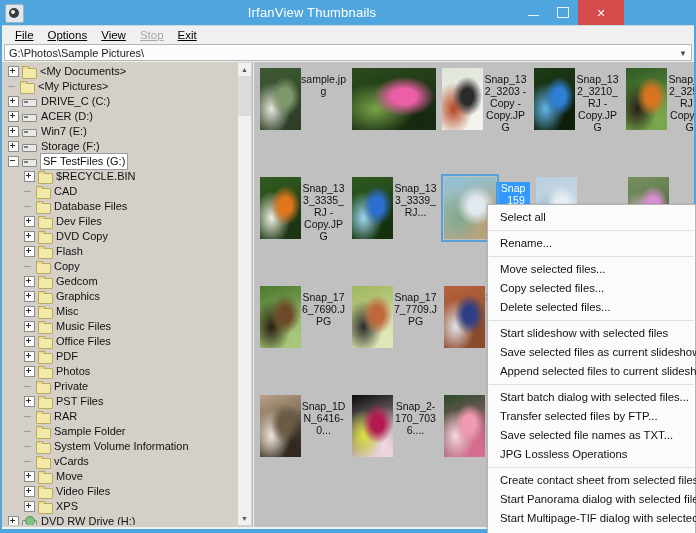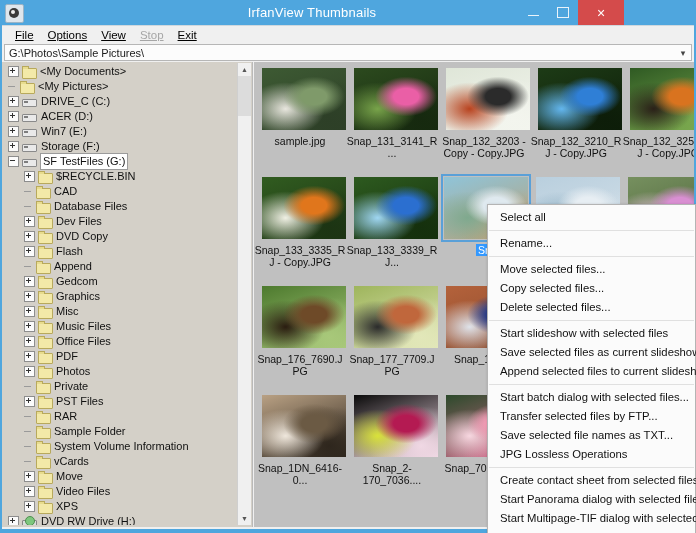--- a/index.html
+++ b/index.html
@@ -88,21 +88,21 @@
   .vsbtn{width:13px;height:13px;background:#f0f0f0;display:flex;align-items:center;
          justify-content:center;font-size:7px;color:#555;}
   .vsthumb{position:absolute;left:0;top:13px;width:13px;height:40px;background:#dcdcdc;}
   .vsbtn.bot{position:absolute;left:0;bottom:0;}
 
   
   .thumbs{position:absolute;left:252px;top:0;width:440px;height:465px;
           background:#c0c0c0;box-sizing:border-box;overflow:hidden;}
   .thumbgrid{position:absolute;left:0;top:6px;width:440px;}
   .trowgrid{display:flex;height:109px;}
-  .cell{width:86px;margin-left:6px;display:flex;flex-direction:column;align-items:flex-end;}
+  .cell{width:86px;margin-left:6px;display:flex;align-items:flex-start;}
   .pic{width:84px;height:62px;border:0;box-sizing:border-box;overflow:hidden;position:relative;
        background:#222;}
   .cell.sel .pic{outline:2px solid #5aa0d8;outline-offset:1px;}
   .cap{margin-top:5px;font-size:10.5px;color:#111;text-align:center;line-height:12px;
        width:92px;word-break:break-word;}
   .cell.sel .cap{background:#3399ff;color:#fff;}
 
   
   .ctx{position:absolute;left:487px;top:204px;width:209px;
        background:#fbfbfb;border:1px solid #b4b4b4;box-sizing:border-box;
@@ -226,21 +226,21 @@
           <div class="trow">
             <span class="tindent" style="width: 22px;"></span>
             <span class="plus expandable"></span>
             <span class="folder"></span>
             <span class="tlabel">Flash</span>
           </div>
           <div class="trow">
             <span class="tindent" style="width: 22px;"></span>
             <span class="plus none"></span>
             <span class="folder"></span>
-            <span class="tlabel">Append</span>
+            <span class="tlabel">Copy</span>
           </div>
           <div class="trow">
             <span class="tindent" style="width: 22px;"></span>
             <span class="plus expandable"></span>
             <span class="folder"></span>
             <span class="tlabel">Gedcom</span>
           </div>
           <div class="trow">
             <span class="tindent" style="width: 22px;"></span>
             <span class="plus expandable"></span>
@@ -347,21 +347,20 @@
 
     <div class="thumbs">
       <div class="thumbgrid" id="thumbgrid">
           <div class="trowgrid">
             <div class="cell">
               <div class="pic" style="background: radial-gradient(at 62% 46%, rgb(127, 154, 106) 0%, rgb(127, 154, 106) 17%, transparent 42%), radial-gradient(at 28% 66%, rgb(232, 230, 222) 0%, transparent 46%), radial-gradient(at 80% 82%, rgb(45, 63, 39) 0%, transparent 55%), linear-gradient(160deg, rgb(61, 90, 51) 0%, rgb(45, 63, 39) 100%);"></div>
               <div class="cap">sample.jpg</div>
             </div>
             <div class="cell">
               <div class="pic" style="background: radial-gradient(at 62% 46%, rgb(234, 95, 166) 0%, rgb(234, 95, 166) 17%, transparent 42%), radial-gradient(at 28% 66%, rgb(120, 163, 74) 0%, transparent 46%), radial-gradient(at 80% 82%, rgb(22, 41, 15) 0%, transparent 55%), linear-gradient(160deg, rgb(44, 74, 30) 0%, rgb(22, 41, 15) 100%);"></div>
-              <div class="cap">Snap_131_3141_R...</div>
             </div>
             <div class="cell">
               <div class="pic" style="background: radial-gradient(at 62% 46%, rgb(43, 43, 43) 0%, rgb(43, 43, 43) 17%, transparent 42%), radial-gradient(at 28% 66%, rgb(184, 67, 31) 0%, transparent 46%), radial-gradient(at 80% 82%, rgb(243, 245, 238) 0%, transparent 55%), linear-gradient(160deg, rgb(223, 230, 216) 0%, rgb(243, 245, 238) 100%);"></div>
               <div class="cap">Snap_132_3203 - Copy - Copy.JPG</div>
             </div>
             <div class="cell">
               <div class="pic" style="background: radial-gradient(at 62% 46%, rgb(47, 127, 214) 0%, rgb(47, 127, 214) 17%, transparent 42%), radial-gradient(at 28% 66%, rgb(99, 182, 238) 0%, transparent 46%), radial-gradient(at 80% 82%, rgb(13, 29, 9) 0%, transparent 55%), linear-gradient(160deg, rgb(29, 59, 22) 0%, rgb(13, 29, 9) 100%);"></div>
               <div class="cap">Snap_132_3210_RJ - Copy.JPG</div>
             </div>
             <div class="cell">

